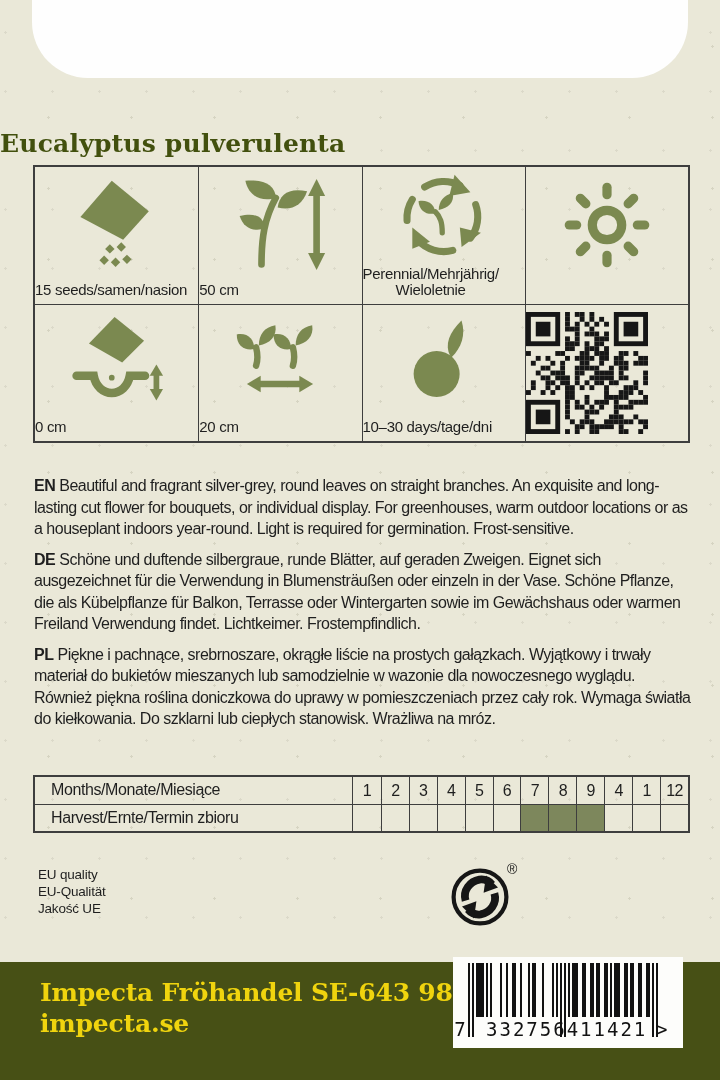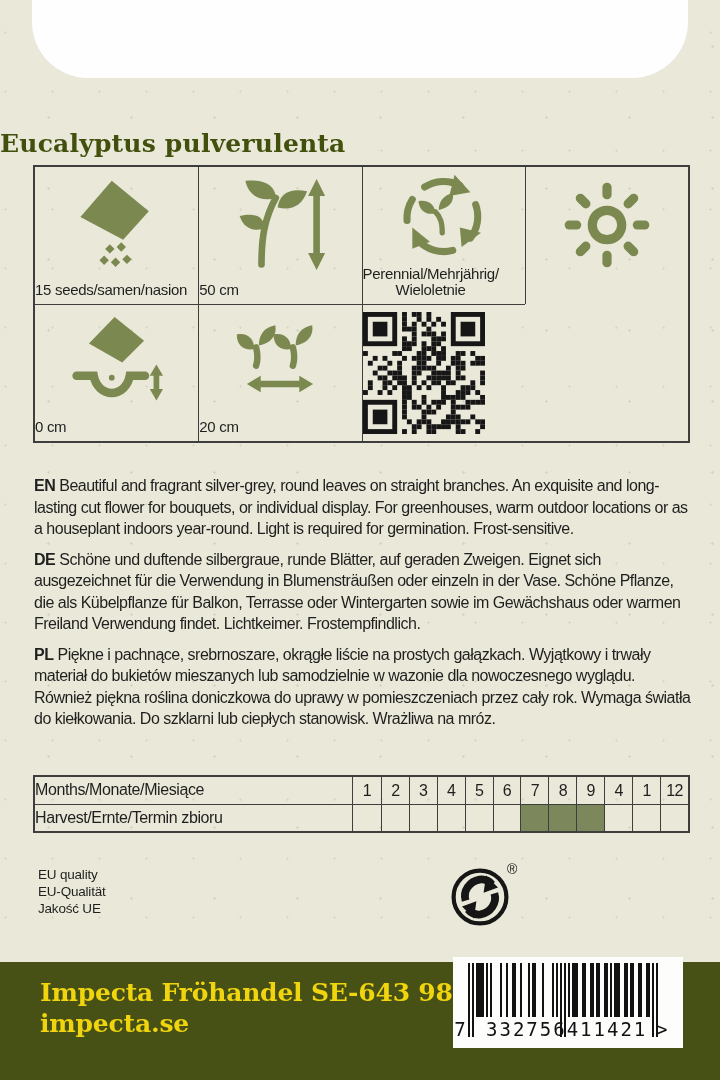--- a/index.html
+++ b/index.html
@@ -31,21 +31,21 @@
   .qr-cell{justify-content:center;padding-bottom:0}
   
   .desc{position:absolute;left:34px;top:475px;width:658px;color:var(--ink);
     font-size:16px;line-height:21.5px;letter-spacing:-.5px;}
   .desc p{margin:0 0 9px 0}
   .lang{font-weight:700;margin-right:4px;letter-spacing:-.5px}
   
   .calendar{position:absolute;left:33px;top:775px;width:657px;border:2px solid var(--line);color:var(--ink)}
   .cal-row{display:flex;height:27px}
   .cal-row + .cal-row{border-top:1.5px solid var(--line)}
-  .cal-label{width:318px;padding-left:0;font-size:16px;letter-spacing:-.4px;line-height:26px;border-right:1.5px solid var(--line);overflow:hidden;white-space:nowrap}
+  .cal-label{width:318px;padding-left:16px;font-size:16px;letter-spacing:-.4px;line-height:26px;border-right:1.5px solid var(--line);overflow:hidden;white-space:nowrap}
   .cal-cells{flex:1;display:grid;grid-template-columns:repeat(12,1fr)}
   .cal-cell{border-left:1.5px solid var(--line);font-size:16px;letter-spacing:-.5px;display:flex;align-items:center;justify-content:center}
   .cal-cell:first-child{border-left:none}
   .fill-dark{background:var(--table-dark)}
   .fill-light{background:var(--table-light)}
   
   .quality{position:absolute;left:38px;top:866px;font-size:13.5px;line-height:17px;letter-spacing:-.2px;color:var(--ink)}
   .green-dot{position:absolute;left:450px;top:867px;width:60px;height:60px}
   .registered{position:absolute;left:507px;top:861px;font-size:14px;color:#161616}
   
@@ -167,20 +167,29 @@
             <path d="M64,34 C66,42 66,48 64,54"></path>
             <line x1="28" y1="74" x2="72" y2="74"></line>
           </g>
           <polygon points="14,74 29,65 29,83"></polygon>
           <polygon points="86,74 71,65 71,83"></polygon>
         </svg>
       </span>
       <span class="cell-caption">20 cm</span>
     </div>
 
+    <div class="grid-cell">
+      <span class="cell-icon">
+        <svg width="92" height="92" viewBox="0 0 100 100" fill="currentColor">
+          <circle cx="42" cy="63" r="25"></circle>
+          <path d="M57,44 C50,31 56,18 69,5 C74,20 69,35 58,45 Z"></path>
+        </svg>
+      </span>
+      <span class="cell-caption">10–30 days/tage/dni</span>
+    </div>
 
     <div class="grid-cell qr-cell">
       <svg width="122" height="122" viewBox="0 0 125 125" fill="#161616">
           <rect x="40" y="0" width="5" height="5"></rect>
           <rect x="50" y="0" width="5" height="5"></rect>
           <rect x="55" y="0" width="5" height="5"></rect>
           <rect x="65" y="0" width="5" height="5"></rect>
           <rect x="40" y="5" width="5" height="5"></rect>
           <rect x="55" y="5" width="5" height="5"></rect>
           <rect x="65" y="5" width="5" height="5"></rect>

